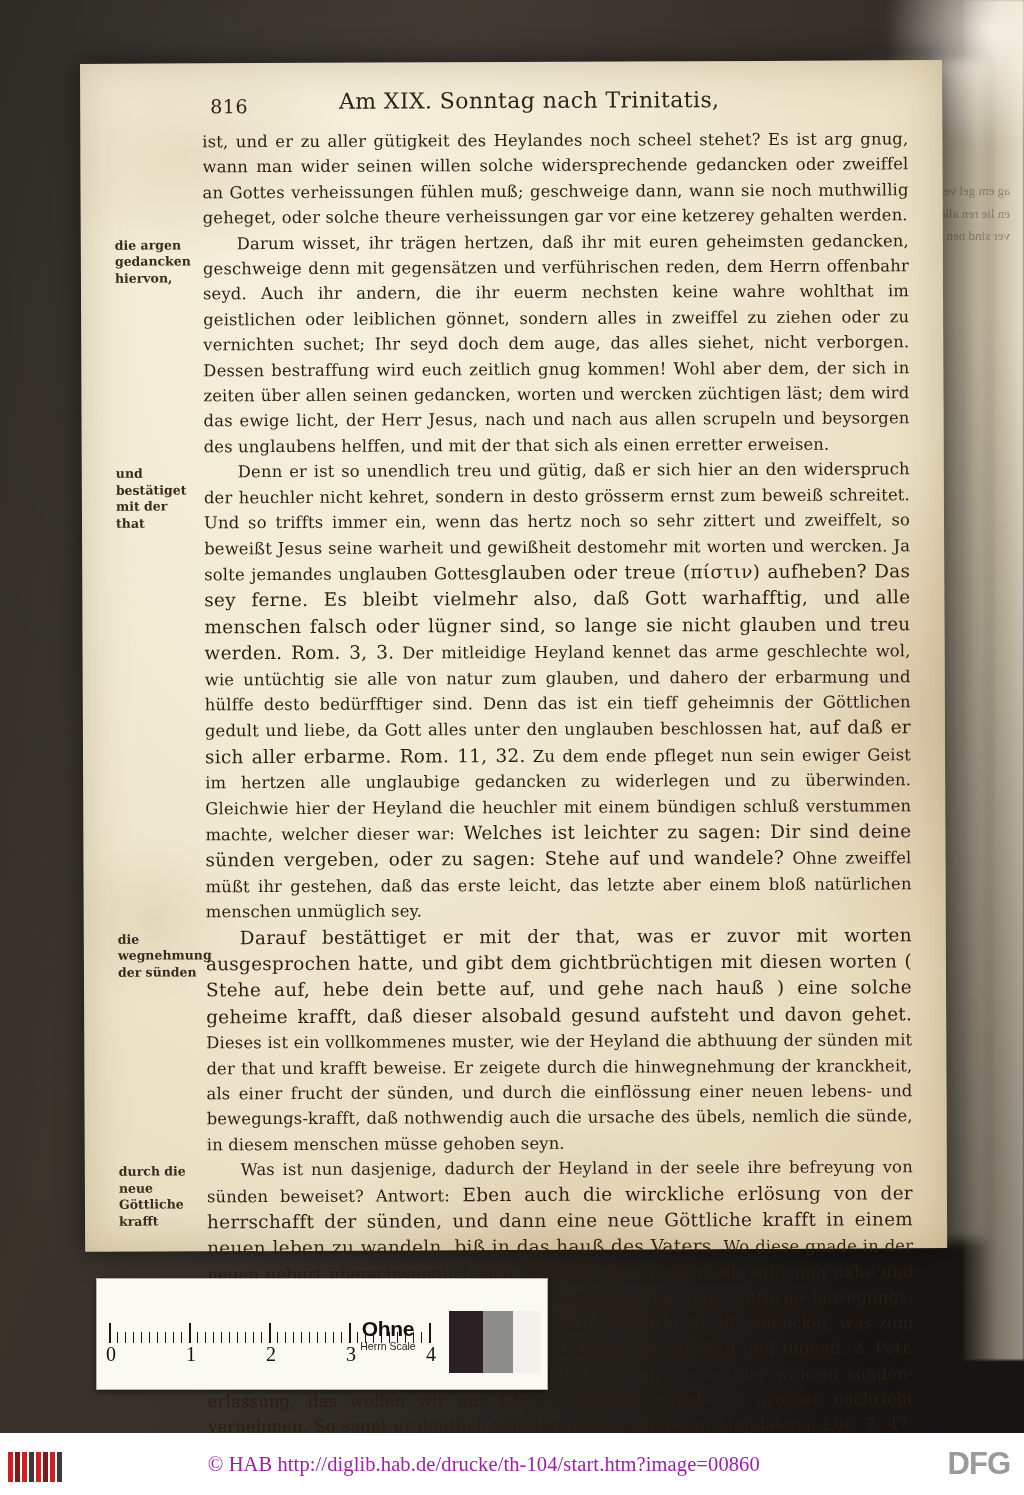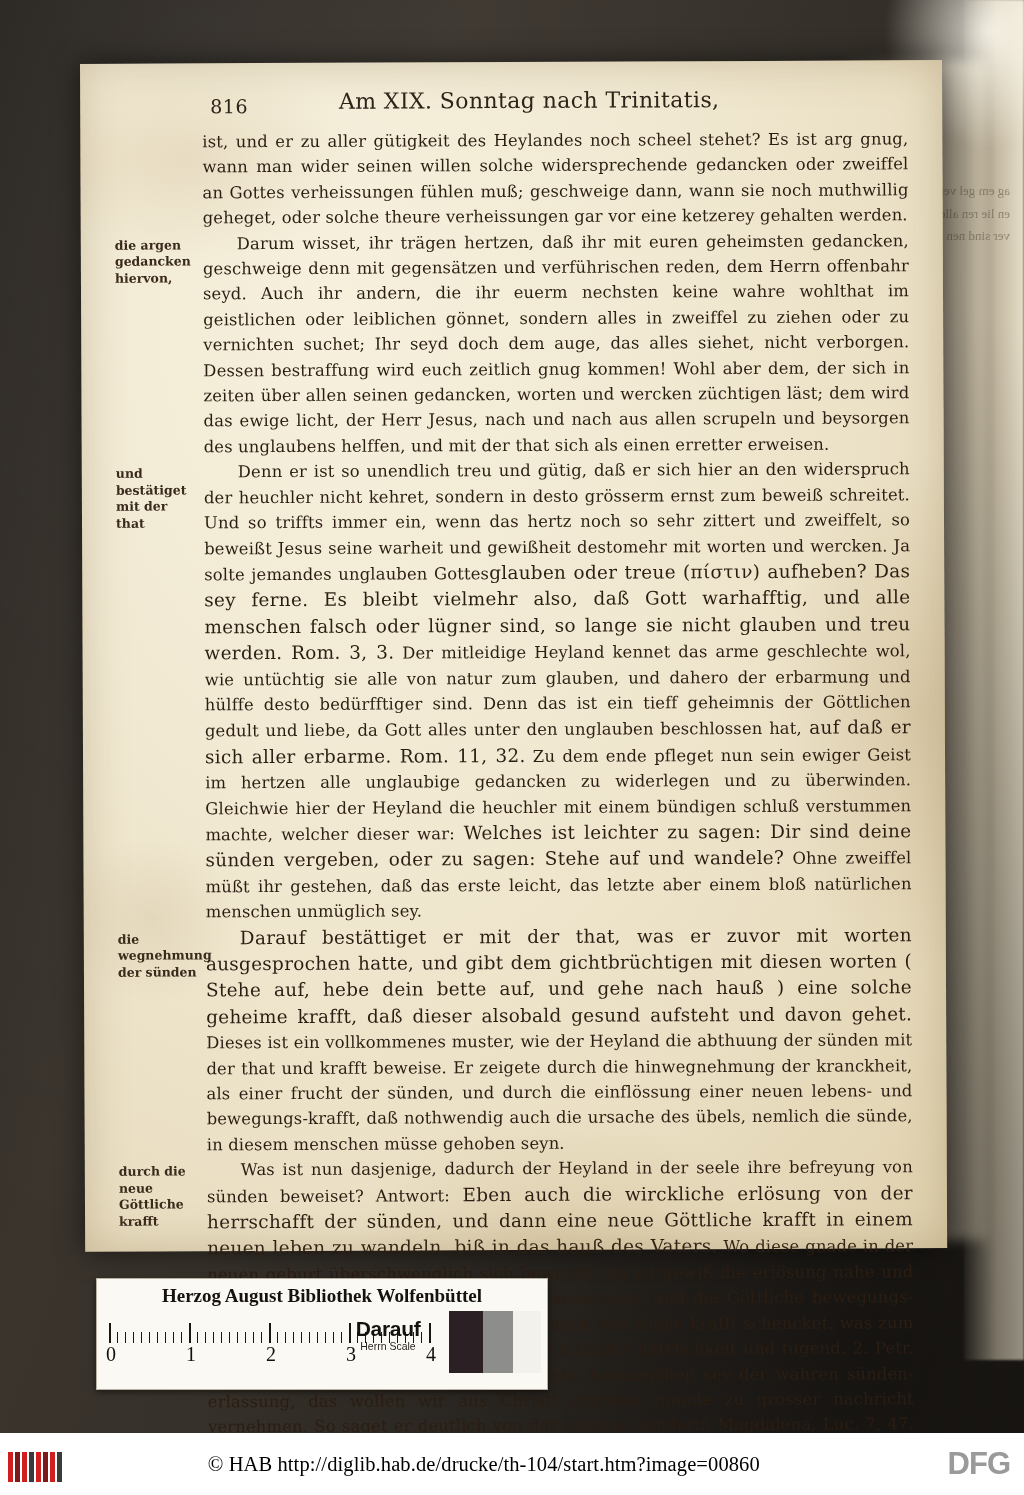--- a/index.html
+++ b/index.html
@@ -291,21 +291,21 @@
     display: flex;
     align-items: flex-end;
     gap: 2px;
   }
   .cbar { width: 5px; height: 30px; }
   #footer-credit {
     flex: 1;
     text-align: center;
     font-family: "Liberation Serif", serif;
     font-size: 20.5px;
-    color: #000000;
+    color: #a21caf;
     letter-spacing: 0.1px;
     transform: translateX(-26px);
   }
   #dfg-logo {
     margin-right: 14px;
     font-family: "Liberation Sans", sans-serif;
     font-weight: 700;
     font-size: 31px;
     color: #9a9a9a;
     letter-spacing: -1px;
@@ -359,21 +359,20 @@
       <div class="para-block">
         <div class="marginal-note empty">&nbsp;</div>
         <div class="body-col last-line">genom-</div>
       </div>
 
     </div>
   </div>
 </div>
 
 <div id="target-card">
-  <div id="library-name">Herzog August Bibliothek Wolfenbüttel</div>
 
   <div id="ruler">
     <div class="tick major" style="left:4px"></div>
     <div class="tick minor" style="left:12px"></div>
     <div class="tick minor" style="left:20px"></div>
     <div class="tick minor" style="left:28px"></div>
     <div class="tick minor" style="left:36px"></div>
     <div class="tick minor" style="left:44px"></div>
     <div class="tick minor" style="left:52px"></div>
     <div class="tick minor" style="left:60px"></div>
@@ -414,21 +413,21 @@
 
   <div id="ruler-numbers">
     <span class="ruler-num" style="left:6px">0</span>
     <span class="ruler-num" style="left:86px">1</span>
     <span class="ruler-num" style="left:166px">2</span>
     <span class="ruler-num" style="left:246px">3</span>
     <span class="ruler-num" style="left:326px">4</span>
   </div>
 
   <div id="kodak-label">
-    <div id="kodak-word">Darauf</div>
+    <div id="kodak-word">Ohne</div>
     <div id="kodak-sub">Herrn Scale</div>
   </div>
 
   <div id="gray-patches">
     <div class="patch black"></div>
     <div class="patch gray"></div>
     <div class="patch white"></div>
   </div>
 </div>
 

